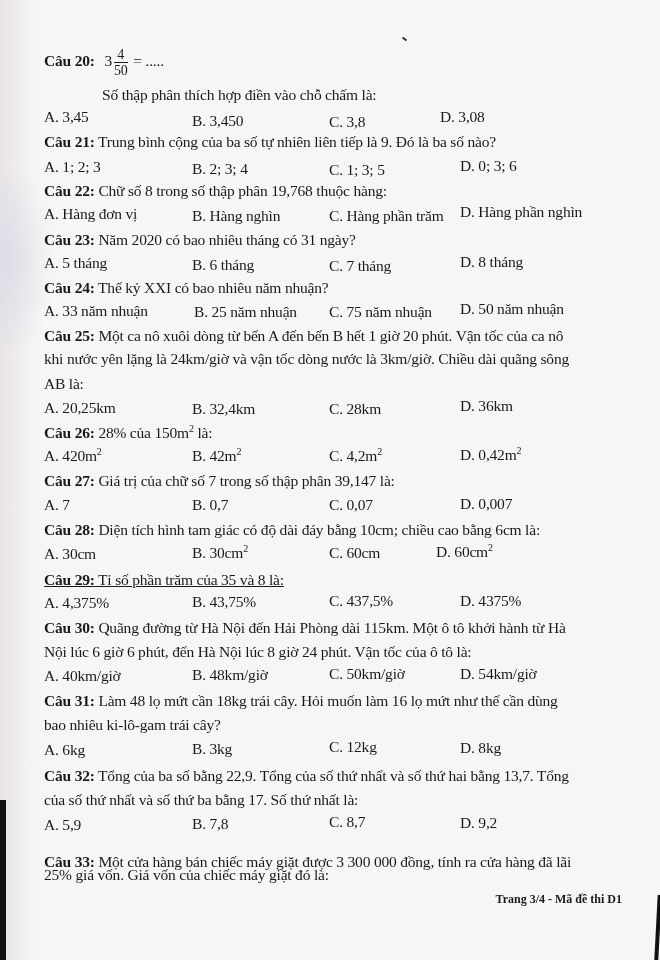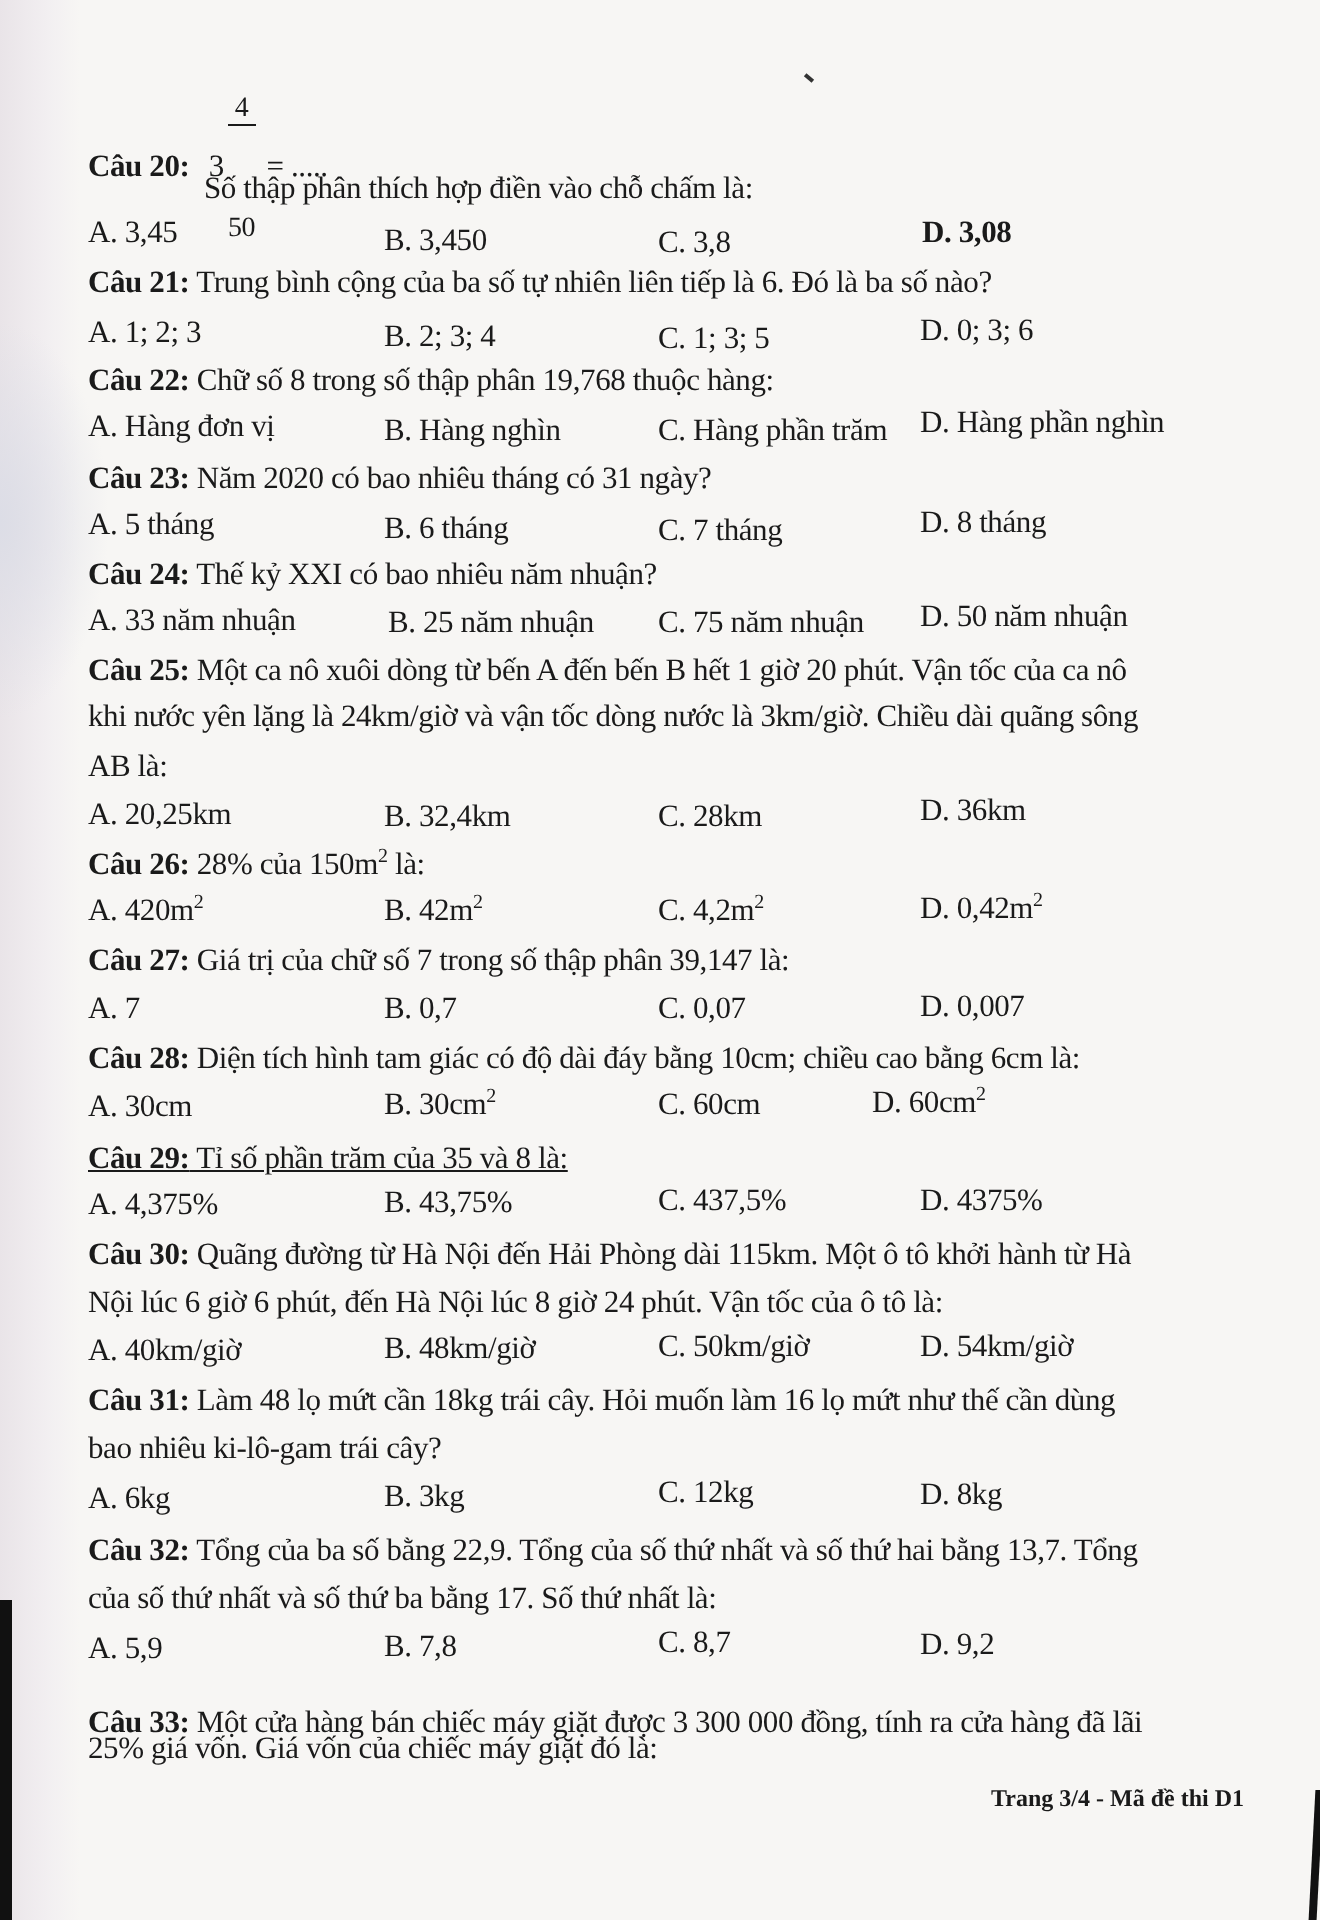--- a/index.html
+++ b/index.html
@@ -24,21 +24,21 @@
   .edge-right {
     position:absolute; right:0; top:895px; width:4px; height:65px;
     background:#111; transform:skewX(-3deg);
   }
   .page { position:absolute; left:44px; top:0; width:580px; }
   .line { position:absolute; left:0; white-space:nowrap; font-size:15.5px; letter-spacing:-0.2px; }
   .q-label { font-weight:bold; }
   .opt { position:absolute; white-space:nowrap; font-size:15.5px; letter-spacing:-0.2px; }
   .frac { display:inline-block; vertical-align:middle; text-align:center; font-size:14px; line-height:15px; margin:0 2px; }
   .frac .num { display:block; border-bottom:1px solid #1a1a1a; padding:0 1px; }
-  .frac .den { display:block;margin-top:44px; }
+  .frac .den { display:block; }
   sup { font-size:10px; vertical-align:6px; line-height:0; }
   .footer { position:absolute; right:38px; top:892px; font-size:12px; font-weight:bold; white-space:nowrap; }
   .tick { position:absolute; left:402px; top:38px; width:5px; height:2px; background:#333; transform:rotate(40deg); }
 </style>
 </head>
 <body>
 
 <div class="shade-left"></div>
 <div class="shade-left2"></div>
 <div class="edge-left"></div>
@@ -49,23 +49,23 @@
 
   <div class="line" style="top:47px;">
     <span class="q-label">Câu 20:</span>
     <span style="margin-left:6px;">3</span><span class="frac"><span class="num">4</span><span class="den">50</span></span>
     <span>= .....</span>
   </div>
   <div class="line" style="top:86px; left:58px;">Số thập phân thích hợp điền vào chỗ chấm là:</div>
   <div class="opt" style="top:108px; left:0;">A. 3,45</div>
   <div class="opt" style="top:112px; left:148px;">B. 3,450</div>
   <div class="opt" style="top:113px; left:285px;">C. 3,8</div>
-  <div class="opt" style="top:108px; left:417px;font-weight:bold;">D. 3,08</div>
+  <div class="opt" style="top:108px; left:396px;">D. 3,08</div>
 
-  <div class="line" style="top:133px;"><span class="q-label">Câu 21:</span><span> Trung bình cộng của ba số tự nhiên liên tiếp là 6. Đó là ba số nào?</span></div>
+  <div class="line" style="top:133px;"><span class="q-label">Câu 21:</span><span> Trung bình cộng của ba số tự nhiên liên tiếp là 9. Đó là ba số nào?</span></div>
   <div class="opt" style="top:158px; left:0;">A. 1; 2; 3</div>
   <div class="opt" style="top:160px; left:148px;">B. 2; 3; 4</div>
   <div class="opt" style="top:161px; left:285px;">C. 1; 3; 5</div>
   <div class="opt" style="top:157px; left:416px;">D. 0; 3; 6</div>
 
   <div class="line" style="top:182px;"><span class="q-label">Câu 22:</span><span> Chữ số 8 trong số thập phân 19,768 thuộc hàng:</span></div>
   <div class="opt" style="top:205px; left:0;">A. Hàng đơn vị</div>
   <div class="opt" style="top:207px; left:148px;">B. Hàng nghìn</div>
   <div class="opt" style="top:207px; left:285px;">C. Hàng phần trăm</div>
   <div class="opt" style="top:203px; left:416px;">D. Hàng phần nghìn</div>

